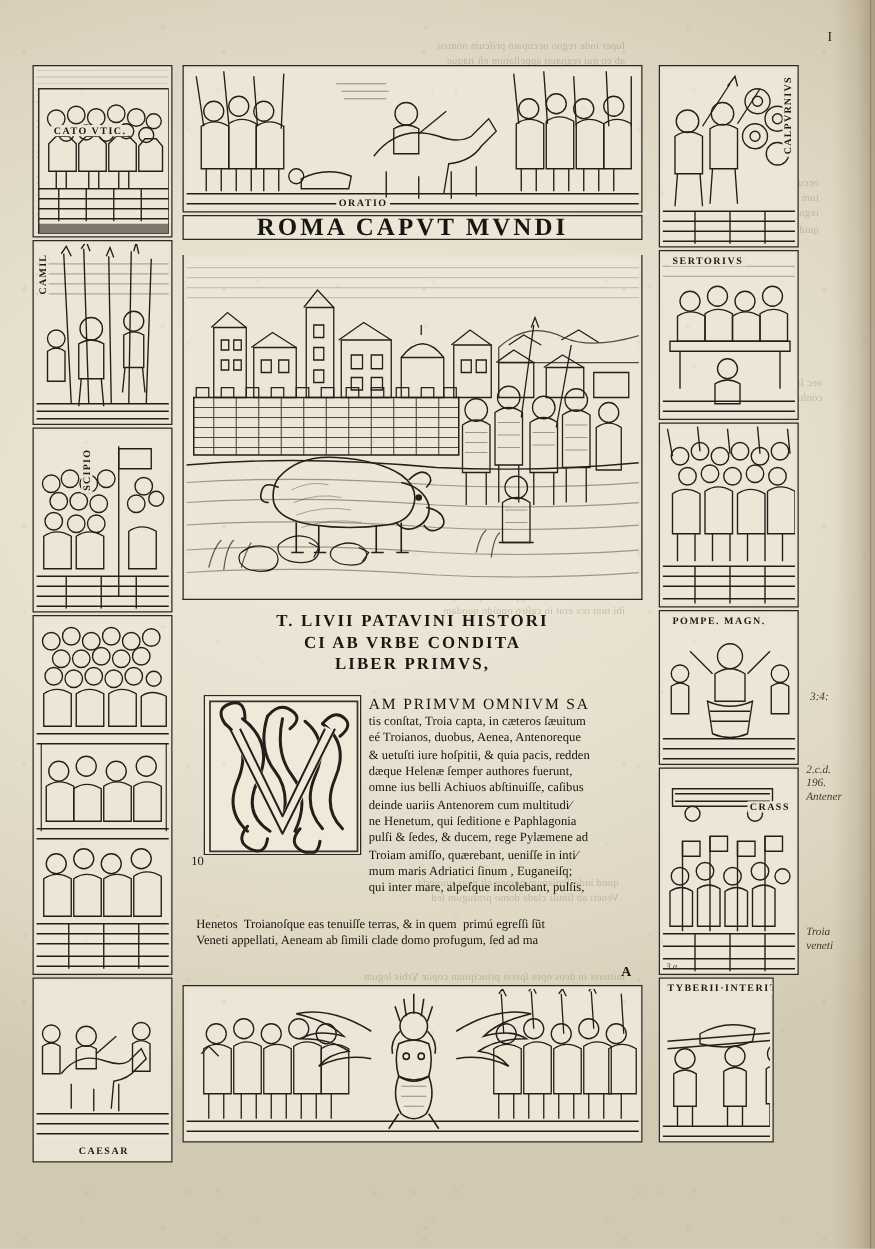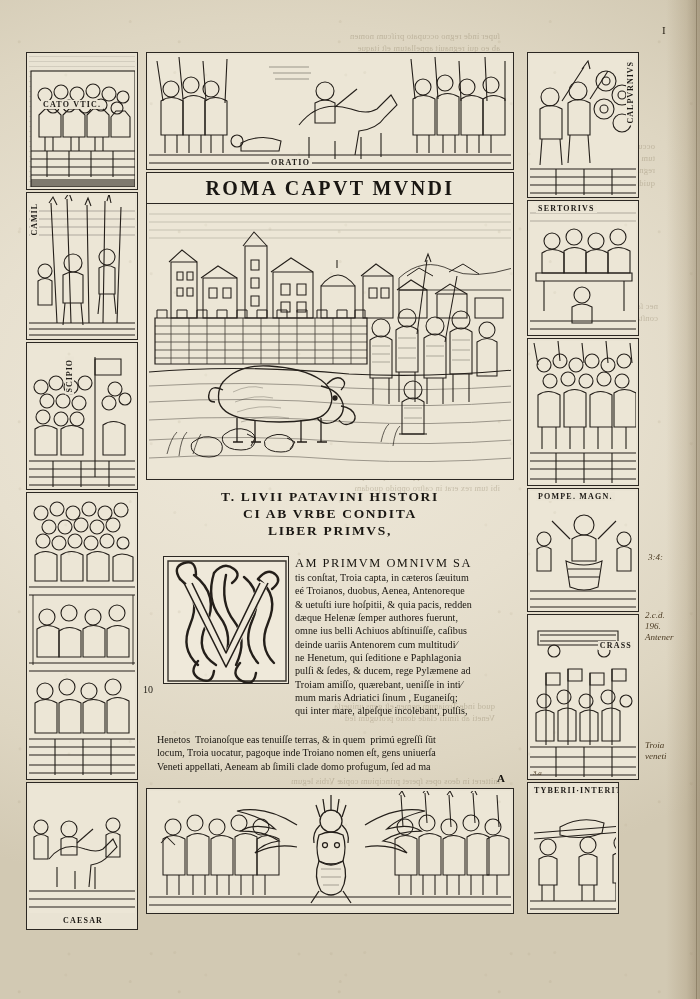--- a/index.html
+++ b/index.html
@@ -611,21 +611,21 @@
           <path d="M83 70 q9 -6 18 0 v28 h-18 z"></path>
           <path d="M86 98 v18 M98 98 v18"></path>
 
           <path d="M0 116 h108 M0 124 h108"></path>
         </g>
       </svg>
     </div>
     <div class="wc-label" style="left:4px;top:3px;">TYBERII·INTERIT</div>
   </div>
 
-  <div class="banner" style="left:146px;top:172px;width:368px;height:32px;">
+  <div class="banner" style="left:146px;top:172px;width:368px;height:20px;">
     <div class="banner-title">ROMA CAPVT MVNDI</div>
   </div>
 
   <div class="wc" style="left:146px;top:204px;width:368px;height:276px;border-top:none;">
     <div class="inner">
       <svg viewBox="0 0 364 272" width="364" height="272" style="position:absolute;left:0;top:0">
         <rect x="0" y="0" width="364" height="272" fill="#ece6d6"></rect>
         <g fill="none" stroke="#241f1a" stroke-width="1">
 
           <g opacity=".18">
@@ -793,40 +793,39 @@
         <path d="M24 26 L62 104 L100 26"></path>
       </g>
       <g fill="none" stroke="#241f1a" stroke-width="1.6" stroke-linejoin="round">
         <path d="M20 26 L62 110 L104 26"></path>
         <path d="M28 26 L62 96 L96 26"></path>
       </g>
       <text x="63" y="98" text-anchor="middle" font-family="Liberation Serif, serif" font-size="0" fill="#241f1a">V</text>
     </svg>
   </div>
 
-  <div class="stamp-num" style="left:143px;top:684px;">10</div>
+  <div class="stamp-num" style="left:153px;top:684px;">10</div>
 
   <div class="body-col" style="left:295px;top:556px;width:220px;">
     <div class="ln first">AM PRIMVM OMNIVM SA</div>
     <div class="ln">tis conſtat, Troia capta, in cæteros ſæuitum</div>
     <div class="ln">eé Troianos, duobus, Aenea, Antenoreque</div>
     <div class="ln">&amp; uetuſti iure hoſpitii, &amp; quia pacis, redden</div>
     <div class="ln">dæque Helenæ ſemper authores fuerunt,</div>
     <div class="ln">omne ius belli Achiuos abſtinuiſſe, caſibus</div>
     <div class="ln">deinde uariis Antenorem cum multitudi⁄</div>
     <div class="ln">ne Henetum, qui ſeditione e Paphlagonia</div>
     <div class="ln">pulſi &amp; ſedes, &amp; ducem, rege Pylæmene ad</div>
     <div class="ln">Troiam amiſſo, quærebant, ueniſſe in inti⁄</div>
     <div class="ln">mum maris Adriatici ſinum , Euganeiſq;</div>
     <div class="ln">qui inter mare, alpeſque incolebant, pulſis,</div>
   </div>
 
   <div class="body-full" style="left:157px;top:733px;width:358px;">
     <div class="ln">Henetos  Troianoſque eas tenuiſſe terras, &amp; in quem  primú egreſſi ſũt</div>
-    <div class="ln">locum, Troia uocatur, pagoque inde Troiano nomen eſt, gens uniuerſa</div>
     <div class="ln">Veneti appellati, Aeneam ab ſimili clade domo profugum, ſed ad ma</div>
   </div>
 
   <div class="sig" style="left:497px;top:772px;">A</div>
 
   <div class="wc" style="left:146px;top:788px;width:368px;height:126px;">
     <div class="inner">
       <svg viewBox="0 0 364 122" width="364" height="122" style="position:absolute;left:0;top:0">
         <rect x="0" y="0" width="364" height="122" fill="#ece6d6"></rect>
         <g fill="none" stroke="#241f1a" stroke-width="1.05">

